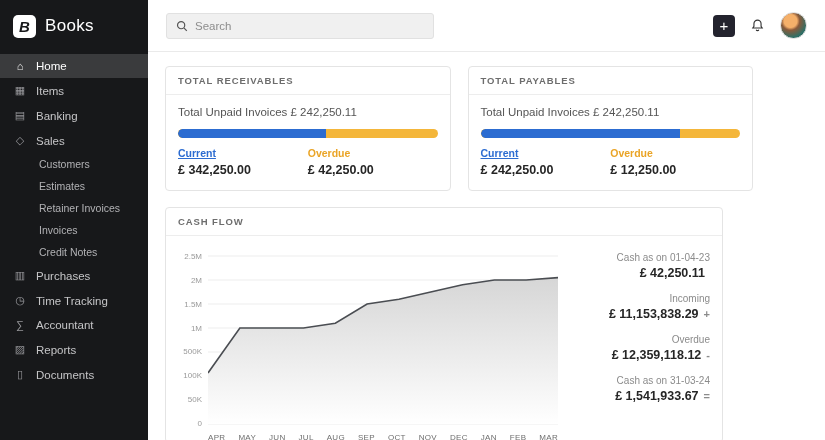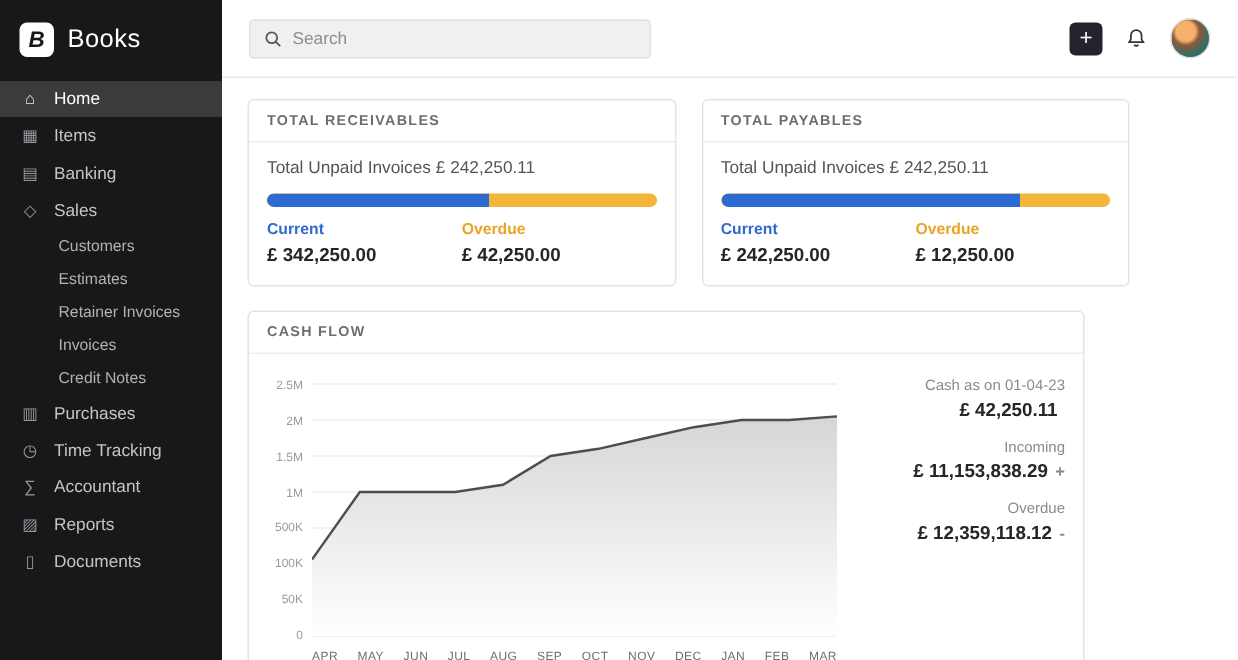--- a/index.html
+++ b/index.html
@@ -35,21 +35,21 @@
   .cards-row { display:flex; gap:17px; width:588px; }
   .card { flex:1; background:#fff; border:1px solid #e4e4e4; border-radius:4px; }
   .card-header { padding:8px 12px; border-bottom:1px solid #ededed; font-size:9.5px; font-weight:bold; color:#6d6d6d; letter-spacing:.9px; }
   .card-body { padding:11px 12px 13px; }
   .unpaid { font-size:11.5px; color:#555; margin-bottom:11px; }
   .bar { height:9px; border-radius:5px; background:#f4b63a; overflow:hidden; }
   .bar-fill { height:100%; background:#2c6cd1; border-radius:5px 0 0 5px; }
   .amounts { display:flex; margin-top:9px; }
   .amt { flex:1; }
   .amt-label { font-size:10.5px; font-weight:bold; }
-  .amt-label.current { color:#2c6cd1; }
+  .amt-label.current { color:#2c6cd1;text-decoration:underline; }
   .amt-label.overdue { color:#eaa426; }
   .amt-value { font-size:12.5px; font-weight:bold; color:#262626; margin-top:4px; }
 
   
   .cashflow { margin-top:16px; width:558px; }
   .cf-body { display:flex; padding:16px 12px 0; }
   .chart-col { flex:1; min-width:0; }
   .chart-zone { display:flex; }
   .yaxis { width:30px; height:176px; display:flex; flex-direction:column; justify-content:space-between; text-align:right; padding-right:6px; font-size:8px; color:#9a9a9a; }
   .plot { flex:1; height:176px; position:relative; }
@@ -241,19 +241,23 @@
               <div class="stat-value"><span>£ 42,250.11</span><span class="sign"></span></div>
             </div>
             <div>
               <div class="stat-label">Incoming</div>
               <div class="stat-value"><span>£ 11,153,838.29</span><span class="sign">+</span></div>
             </div>
             <div>
               <div class="stat-label">Overdue</div>
               <div class="stat-value"><span>£ 12,359,118.12</span><span class="sign">-</span></div>
             </div>
+            <div>
+              <div class="stat-label">Cash as on 31-03-24</div>
+              <div class="stat-value"><span>£ 1,541,933.67</span><span class="sign">=</span></div>
+            </div>
           </div>
         </div>
       </section>
 
     </div>
   </div>
 </div>
 
 </body></html>

